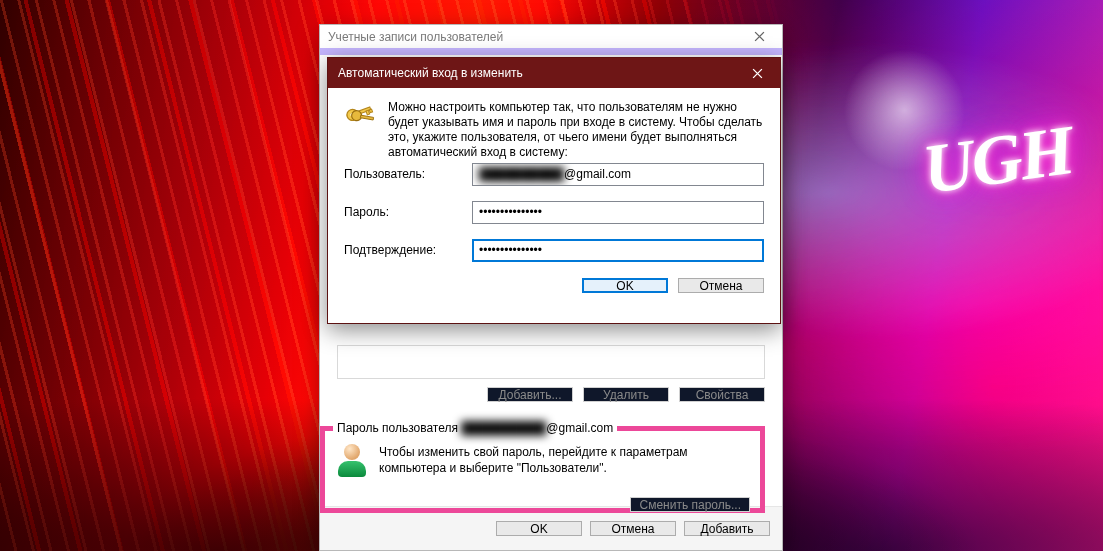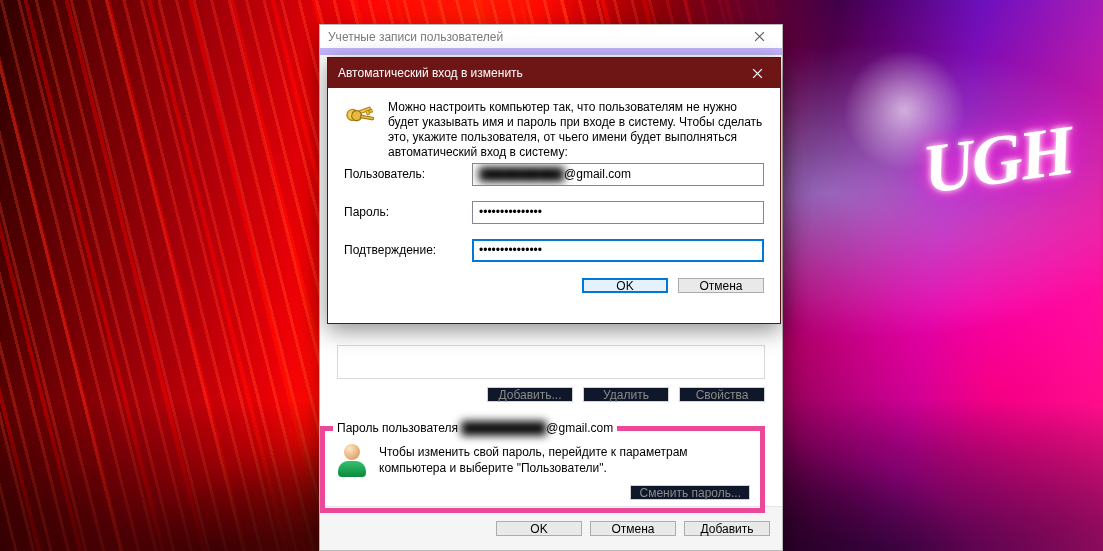--- a/index.html
+++ b/index.html
@@ -76,21 +76,21 @@
   .btn-focus { border:2px solid #0078d7; background:#e5f1fb; }
 
   .group-password {
     position:absolute; left:0; right:17px; top:366px; height:92px;
     border:5px solid #ec4899; padding:8px 10px 10px 10px;
   }
   .group-password legend { font-size:12px; padding:0 4px; margin-left:-2px; }
   .blurred { filter: blur(4px); display:inline-block; }
   .pw-row { display:flex; align-items:center; gap:10px; }
   .pw-text { font-size:12px; line-height:16px; }
-  .pw-btn-row { display:flex; justify-content:flex-end; margin-top:8px; }
+  .pw-btn-row { display:flex; justify-content:flex-end; margin-top:20px; }
 
   .footer {
     border-top:1px solid #e6e6e6; height:44px; display:flex; align-items:center; justify-content:flex-end;
     gap:8px; padding:0 12px; background:#f5f5f5;
   }
 
   
   .user-icon {
     width:34px; height:34px; flex-shrink:0; position:relative;
   }

